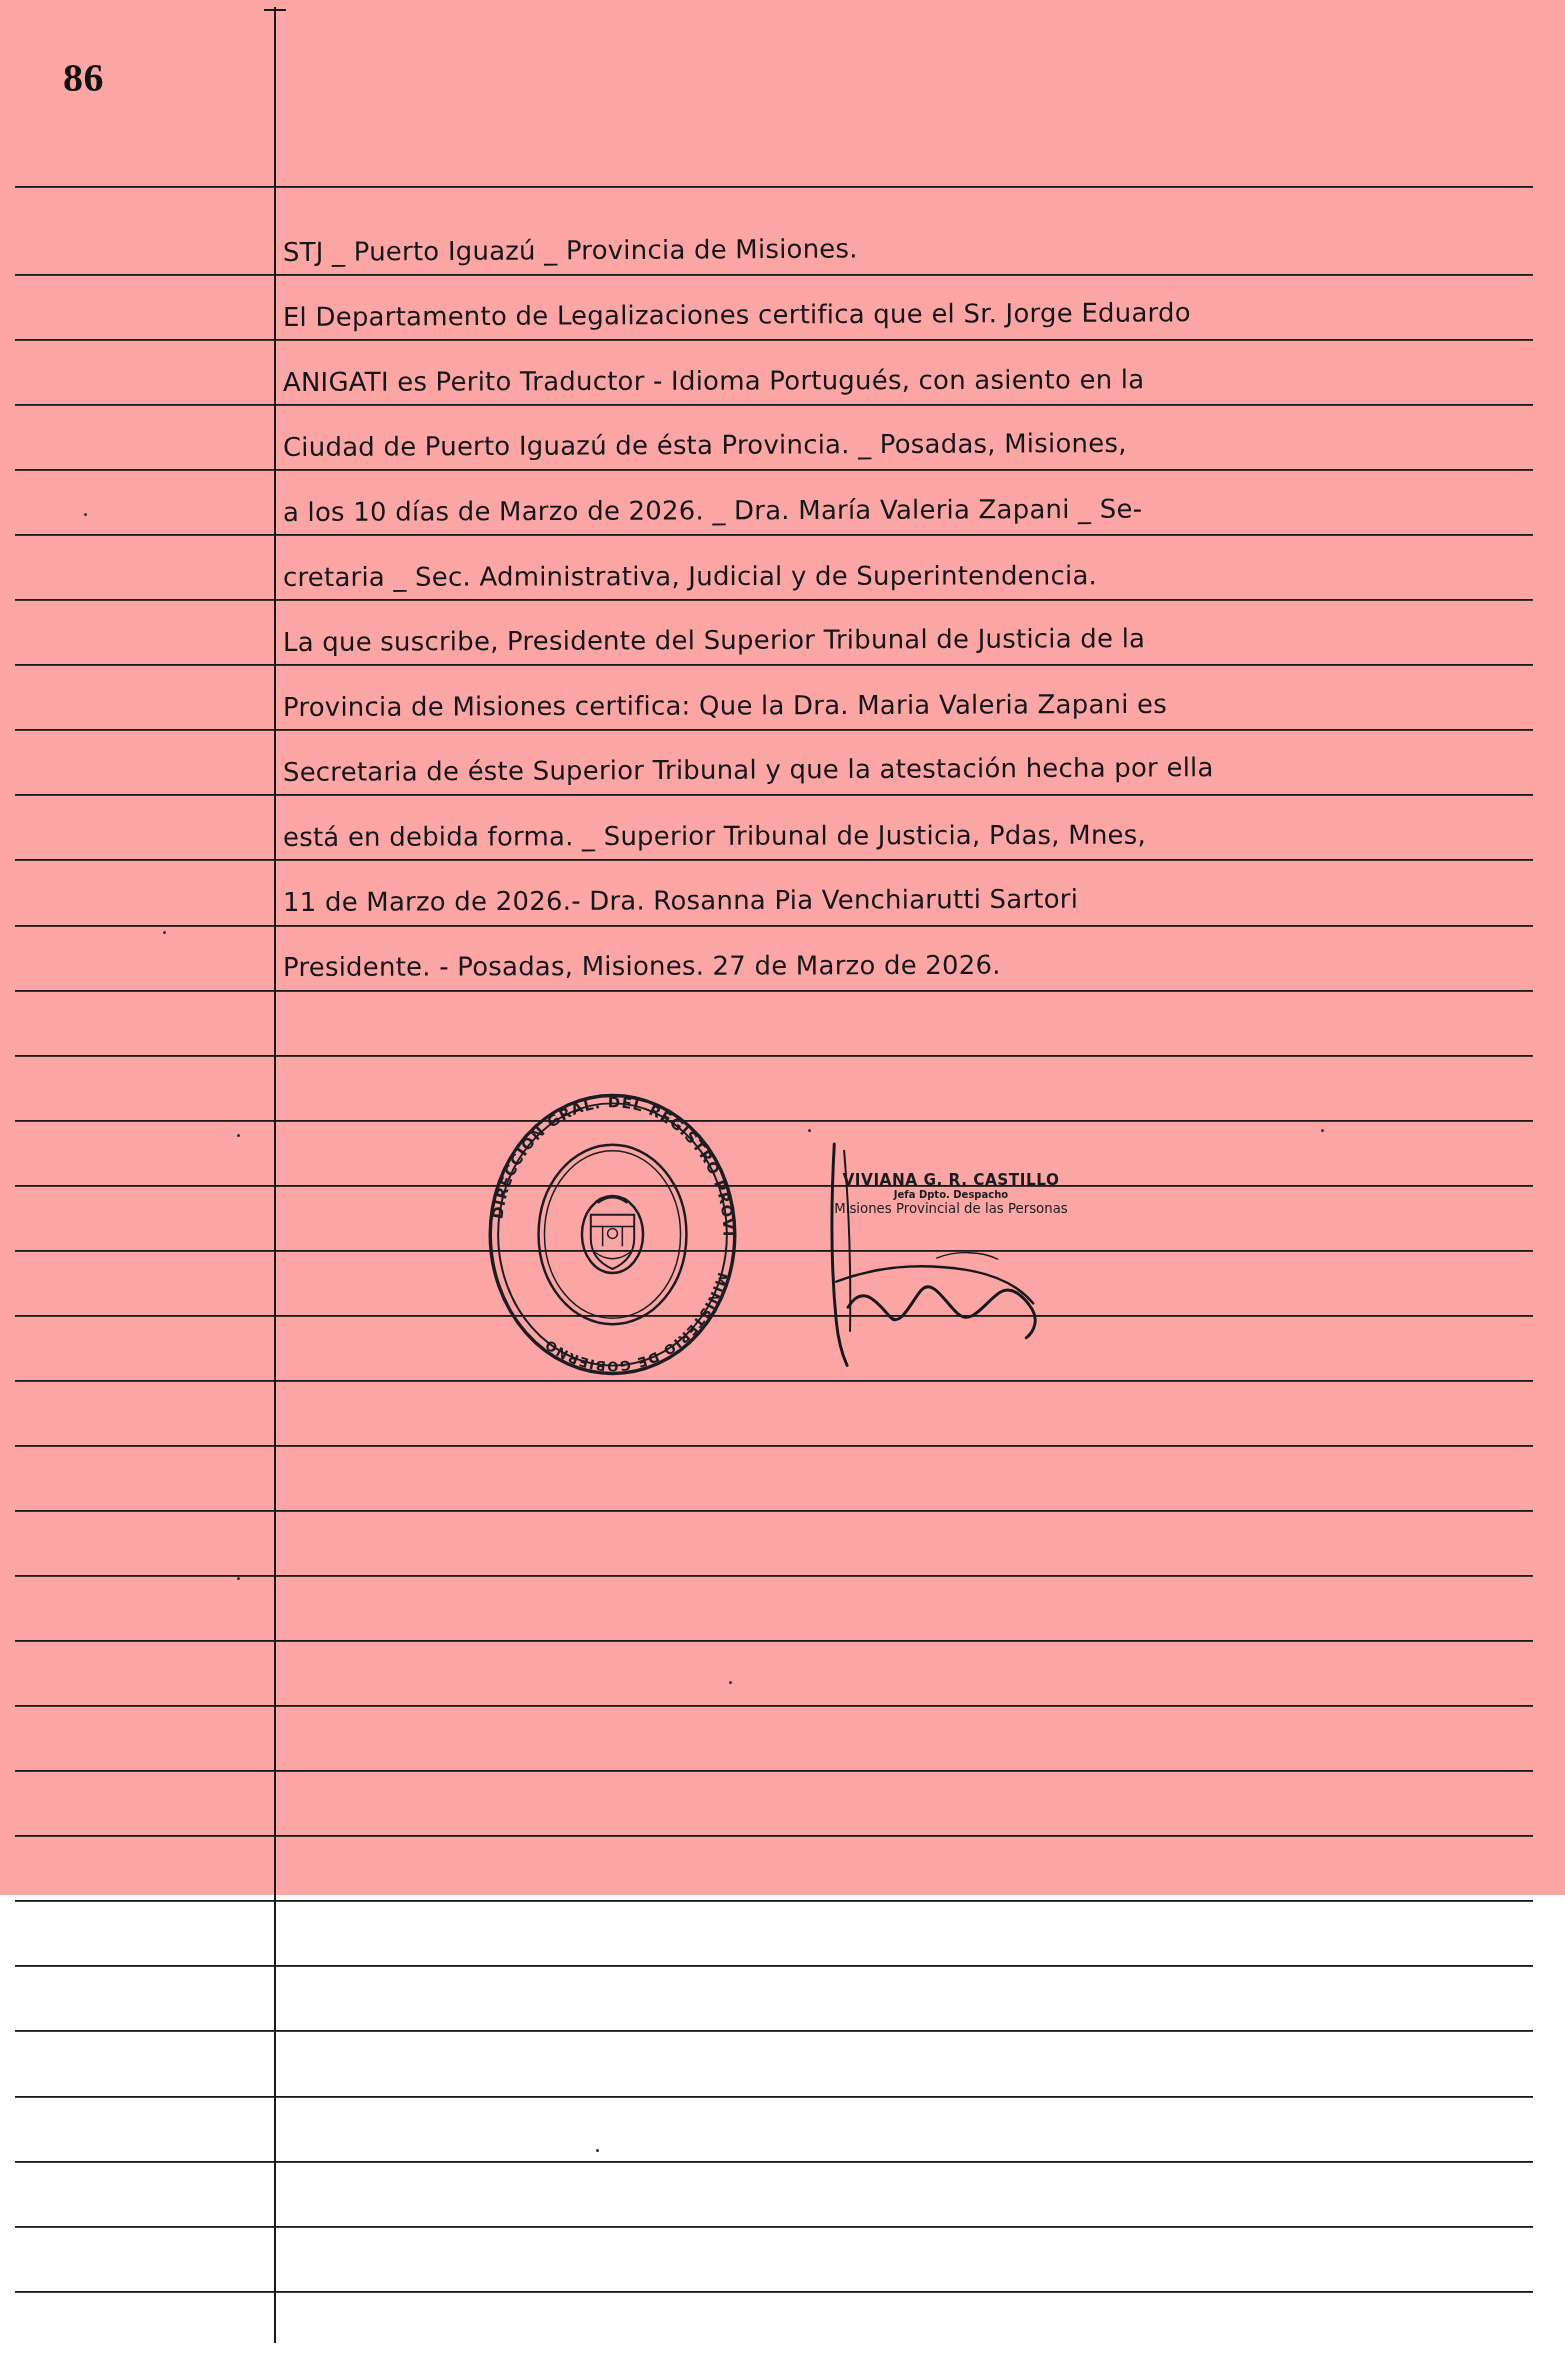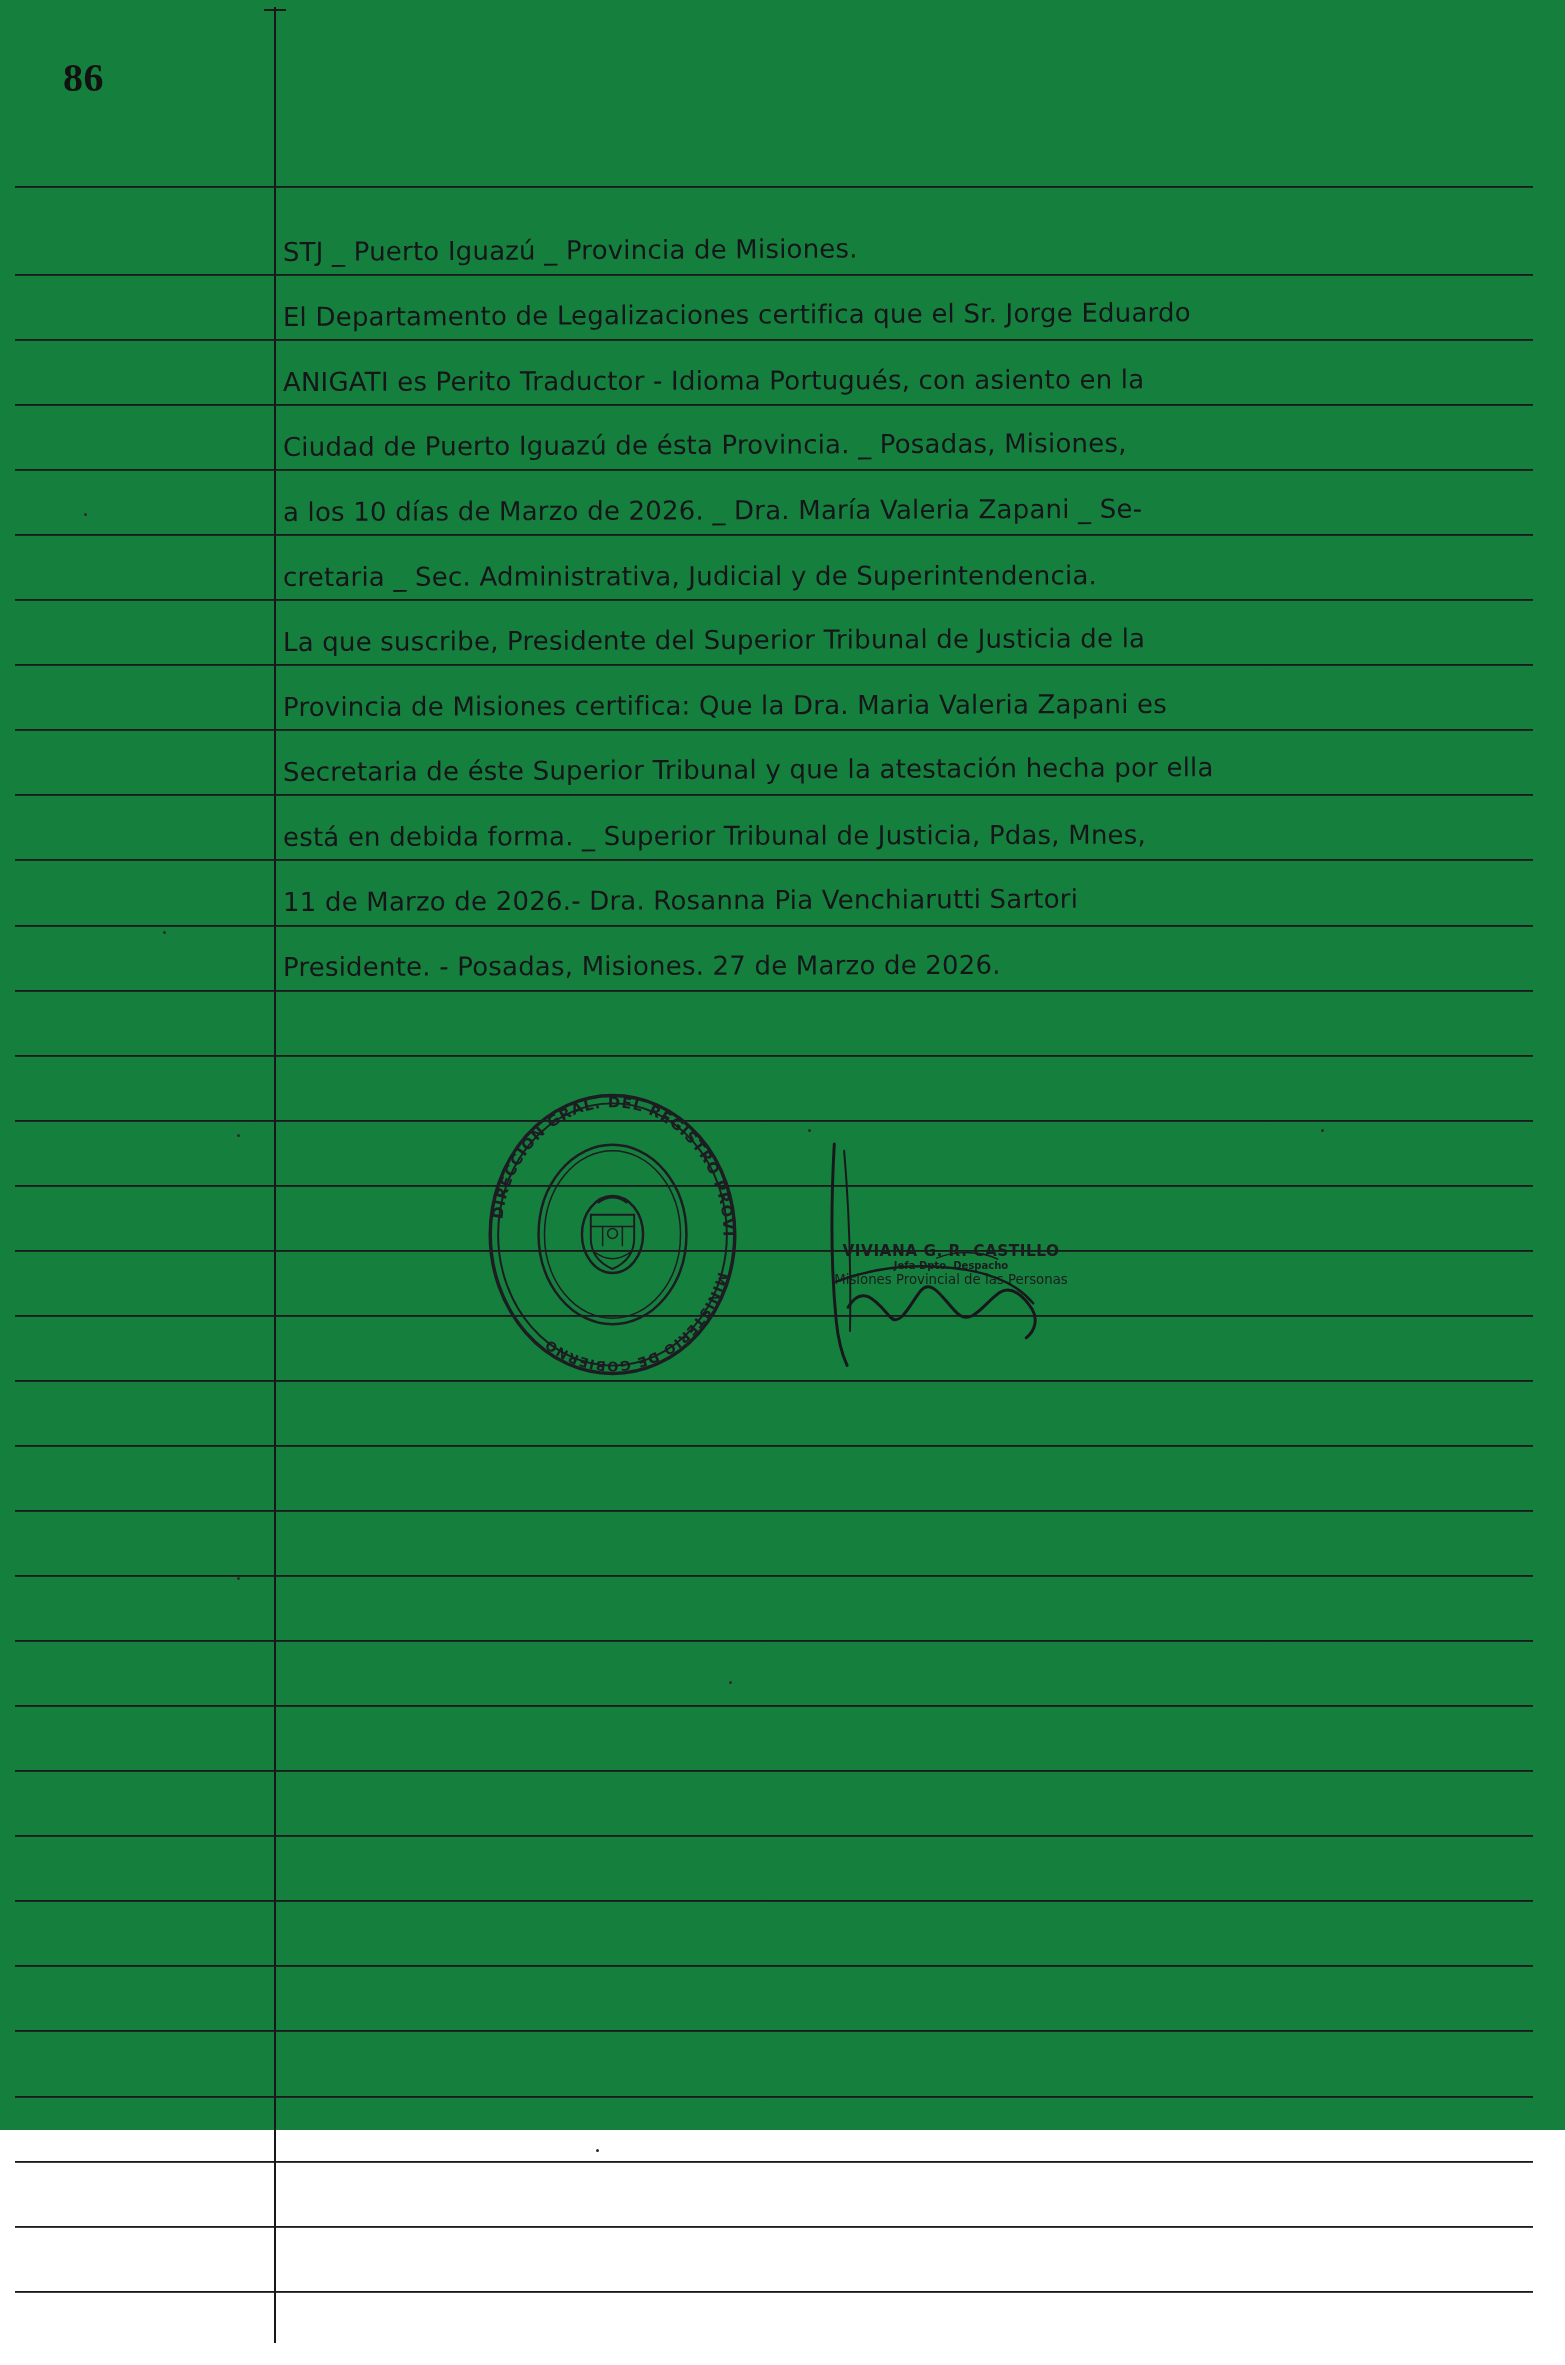--- a/index.html
+++ b/index.html
@@ -14,22 +14,22 @@
     font-family: "DejaVu Sans", sans-serif;
     overflow: hidden;
   }
 
   
   #page {
     position: absolute;
     left: 0;
     top: 0;
     width: 1565px;
-    height: 2130px;
-    background: #15803d;
+    height: 1895px;
+    background: #fca5a5;
   }
 
   
   .rule {
     position: absolute;
     left: 15px;
     width: 1518px;
     height: 1.5px;
     background: #18181a;
   }
@@ -109,21 +109,21 @@
     left: 789px;
     top: 1134px;
     width: 315px;
     height: 256px;
   }
   #signature svg { display: block; }
 
   #stamp-text {
     position: absolute;
     left: 808px;
-    top: 1242px;
+    top: 1171px;
     width: 286px;
     text-align: center;
     font-family: "DejaVu Sans", sans-serif;
     color: #1b1b20;
     line-height: 1.18;
   }
   #stamp-text .l1 { font-size: 15.3px; font-weight: bold; letter-spacing: 0.5px; }
   #stamp-text .l2 { font-size: 10px; font-weight: bold; }
   #stamp-text .l3 { font-size: 13.3px; }
 

